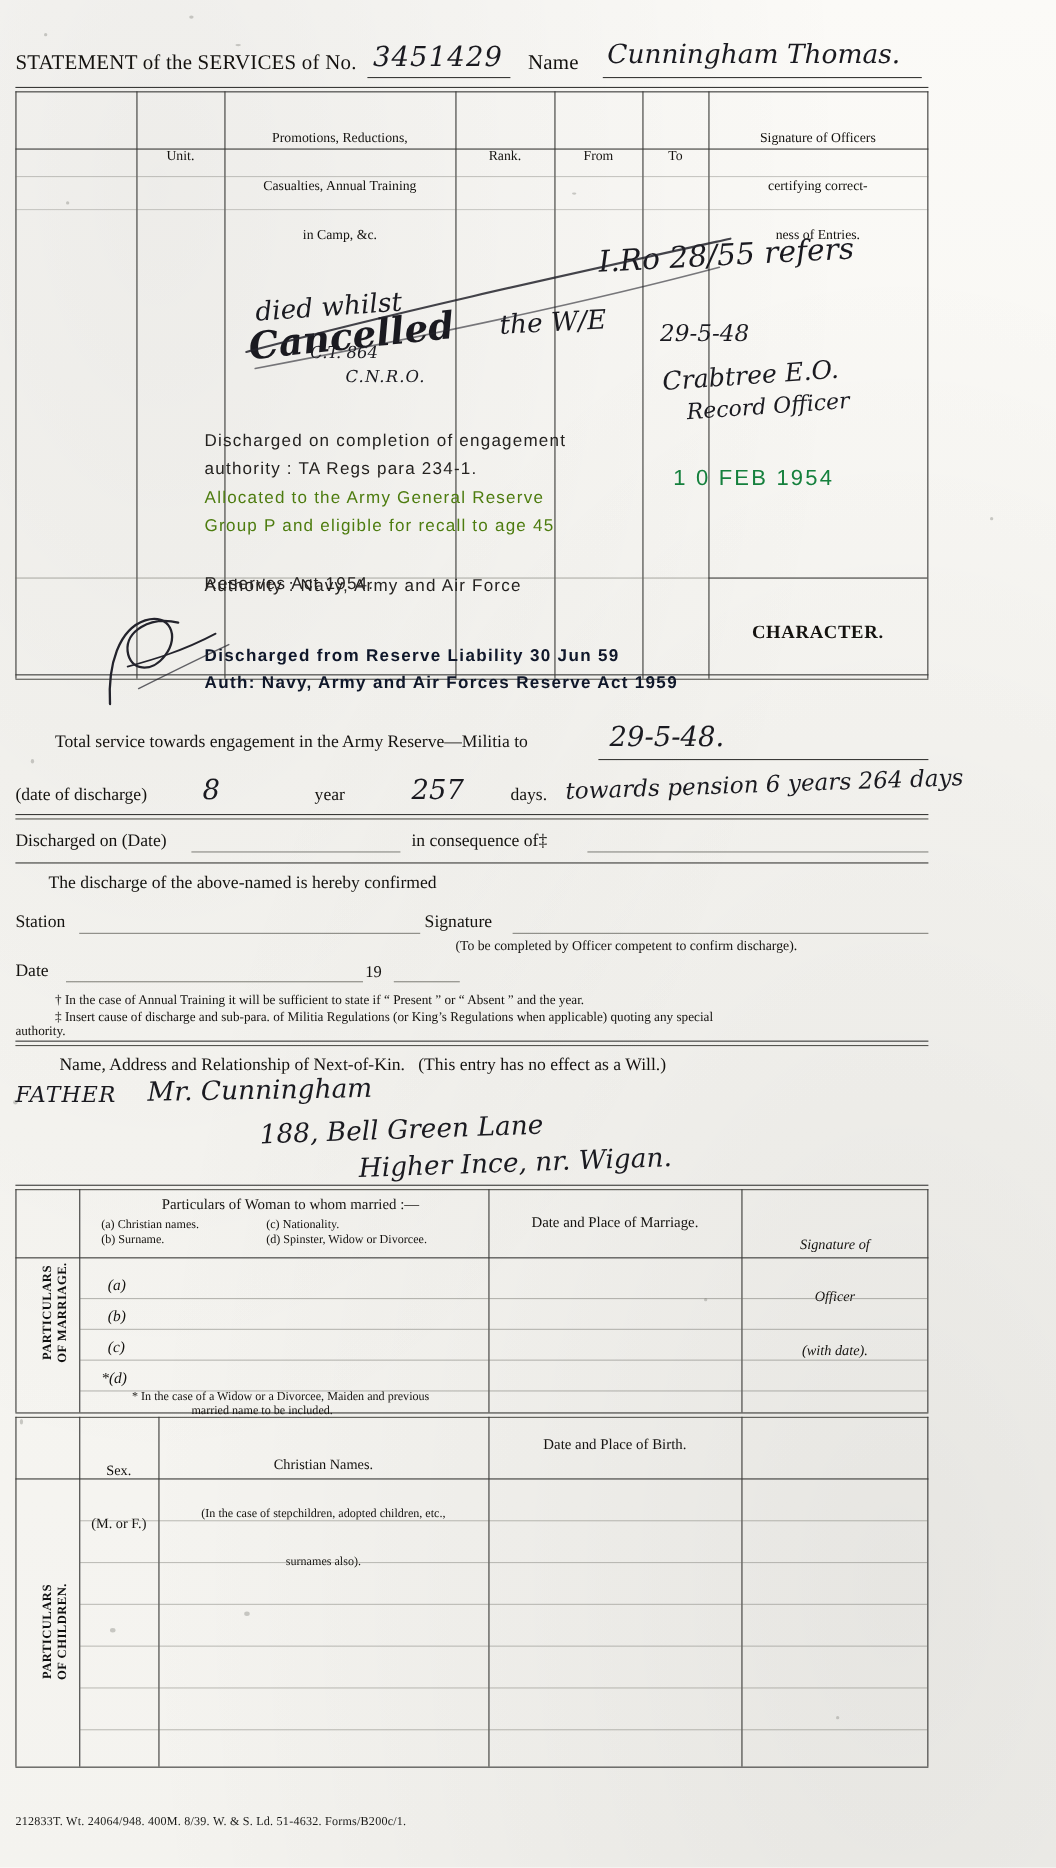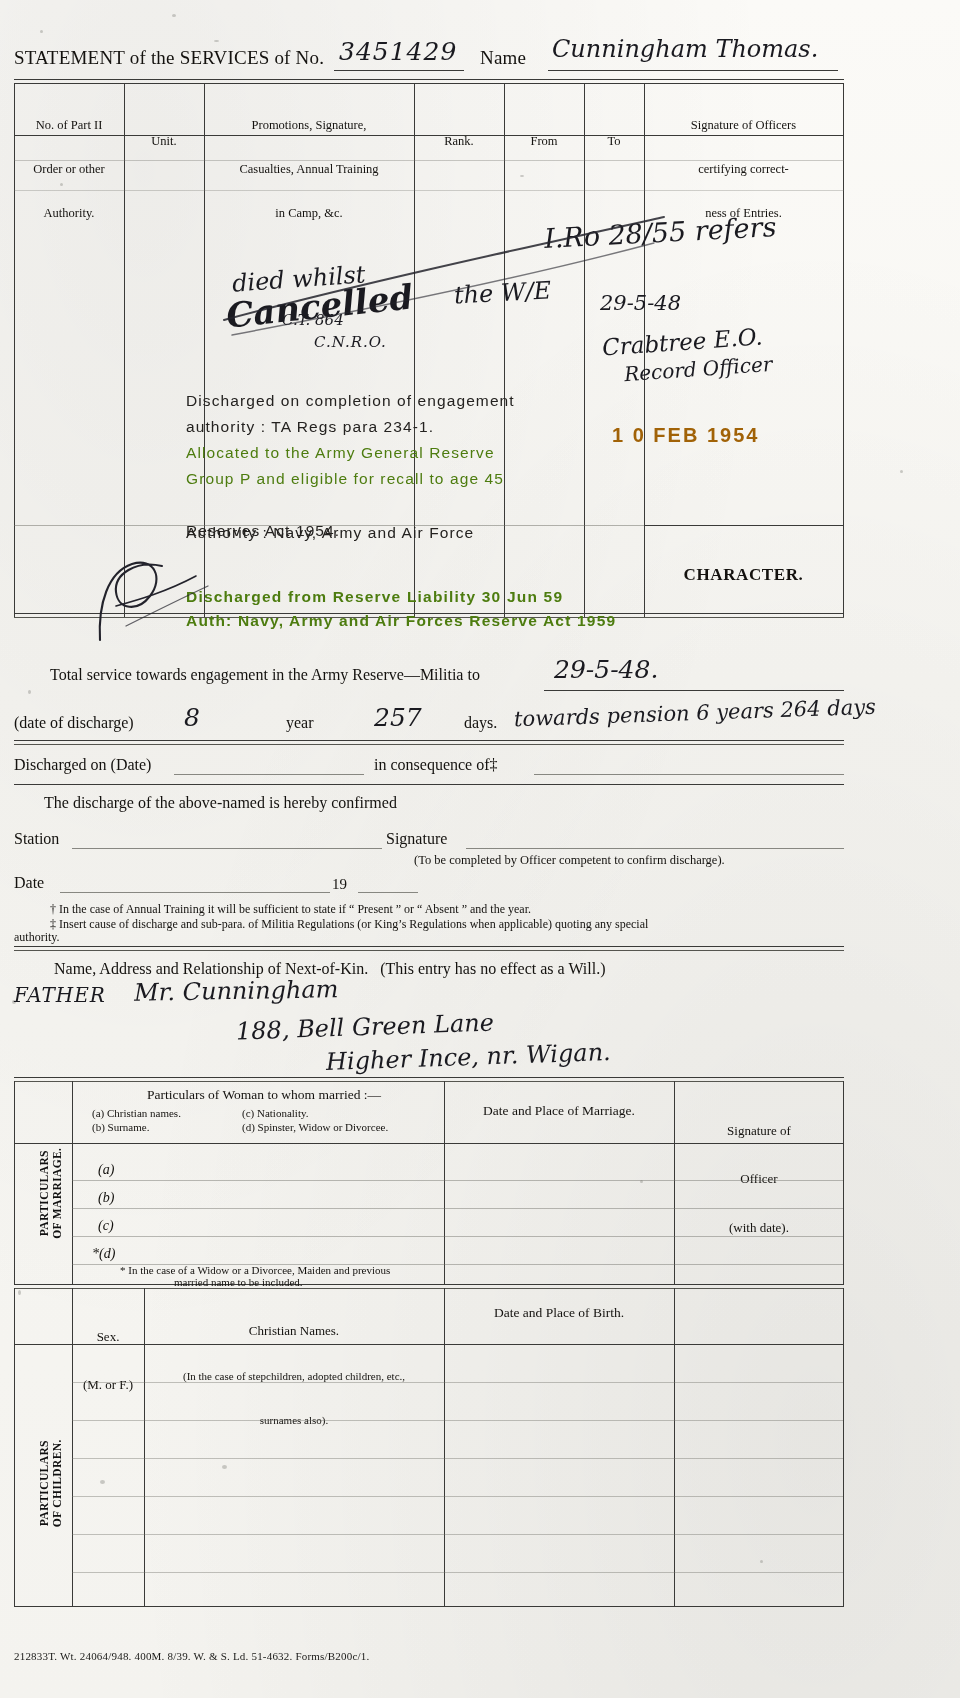--- a/index.html
+++ b/index.html
@@ -68,27 +68,27 @@
     line-height: 1.18;
     color: #14120f;
   }
   .typed {
     font-family: "Liberation Sans", sans-serif;
     font-size: 15.5px;
     letter-spacing: 1.1px;
     color: #242220;
   }
   .typed.faded { color: #4d7c0f; }
-  .typed.bold { font-weight: bold; color: #4d7c0f; }
+  .typed.bold { font-weight: bold; color: #0f172a; }
   .stamp {
     font-family: "Liberation Sans", sans-serif;
-    font-weight: bold;
+    font-weight: normal;
     font-size: 20px;
     letter-spacing: 2px;
-    color: #a16207;
+    color: #15803d;
   }
   .hand {
     font-family: "DejaVu Serif", serif;
     font-style: italic;
     color: #1a1a20;
   }
   .small { font-size: 12px; }
   .xsmall { font-size: 11px; }
   .vertlabel {
     position: absolute;
@@ -147,30 +147,25 @@
 
   <div class="vrule" style="left:0px;top:83px;height:534px;"></div>
   <div class="vrule" style="left:110px;top:83px;height:534px;"></div>
   <div class="vrule" style="left:190px;top:83px;height:534px;"></div>
   <div class="vrule" style="left:400px;top:83px;height:534px;"></div>
   <div class="vrule" style="left:490px;top:83px;height:534px;"></div>
   <div class="vrule" style="left:570px;top:83px;height:534px;"></div>
   <div class="vrule" style="left:630px;top:83px;height:534px;"></div>
   <div class="vrule" style="left:829px;top:83px;height:534px;"></div>
 
-  <div class="txt colhdr" style="left:2px;top:88px;width:106px;">
-    <div>No. of Part II</div>
-    <div>Order or other</div>
-    <div>Authority.</div>
-  </div>
   <div class="txt colhdr" style="left:112px;top:104px;width:76px;">
     <div>Unit.</div>
   </div>
   <div class="txt colhdr" style="left:192px;top:88px;width:206px;">
-    <div>Promotions, Signature,</div>
+    <div>Promotions, Reductions,</div>
     <div>Casualties, Annual Training</div>
     <div>in Camp, &amp;c.</div>
   </div>
   <div class="txt colhdr" style="left:402px;top:104px;width:86px;">
     <div>Rank.</div>
   </div>
   <div class="txt colhdr" style="left:492px;top:104px;width:76px;">
     <div>From</div>
   </div>
   <div class="txt colhdr" style="left:572px;top:104px;width:56px;">
@@ -289,21 +284,21 @@
     <span>OF MARRIAGE.</span>
   </div>
 
   <div class="txt" style="left:80px;top:1088px;font-size:13.5px;width:340px;text-align:center;">Particulars of Woman to whom married :—</div>
   <div class="txt xsmall" style="left:78px;top:1107px;">(a) Christian names.</div>
   <div class="txt xsmall" style="left:78px;top:1121px;">(b) Surname.</div>
   <div class="txt xsmall" style="left:228px;top:1107px;">(c) Nationality.</div>
   <div class="txt xsmall" style="left:228px;top:1121px;">(d) Spinster, Widow or Divorcee.</div>
 
   <div class="txt" style="left:432px;top:1104px;width:226px;text-align:center;font-size:13.5px;">Date and Place of Marriage.</div>
-  <div class="txt" style="left:662px;top:1090px;width:166px;text-align:center;font-size:13px;line-height:1.25;">
+  <div class="txt" style="left:662px;top:1090px;width:166px;text-align:center;font-size:13px;line-height:1.25;font-style:italic;">
     <div>Signature of</div>
     <div>Officer</div>
     <div>(with date).</div>
   </div>
 
   <div class="txt" style="left:84px;top:1162px;font-size:14px;font-style:italic;">(a)</div>
   <div class="rule light" style="left:58px;top:1180px;width:771px;opacity:.45;"></div>
   <div class="txt" style="left:84px;top:1190px;font-size:14px;font-style:italic;">(b)</div>
   <div class="rule light" style="left:58px;top:1208px;width:771px;opacity:.45;"></div>
   <div class="txt" style="left:84px;top:1218px;font-size:14px;font-style:italic;">(c)</div>

